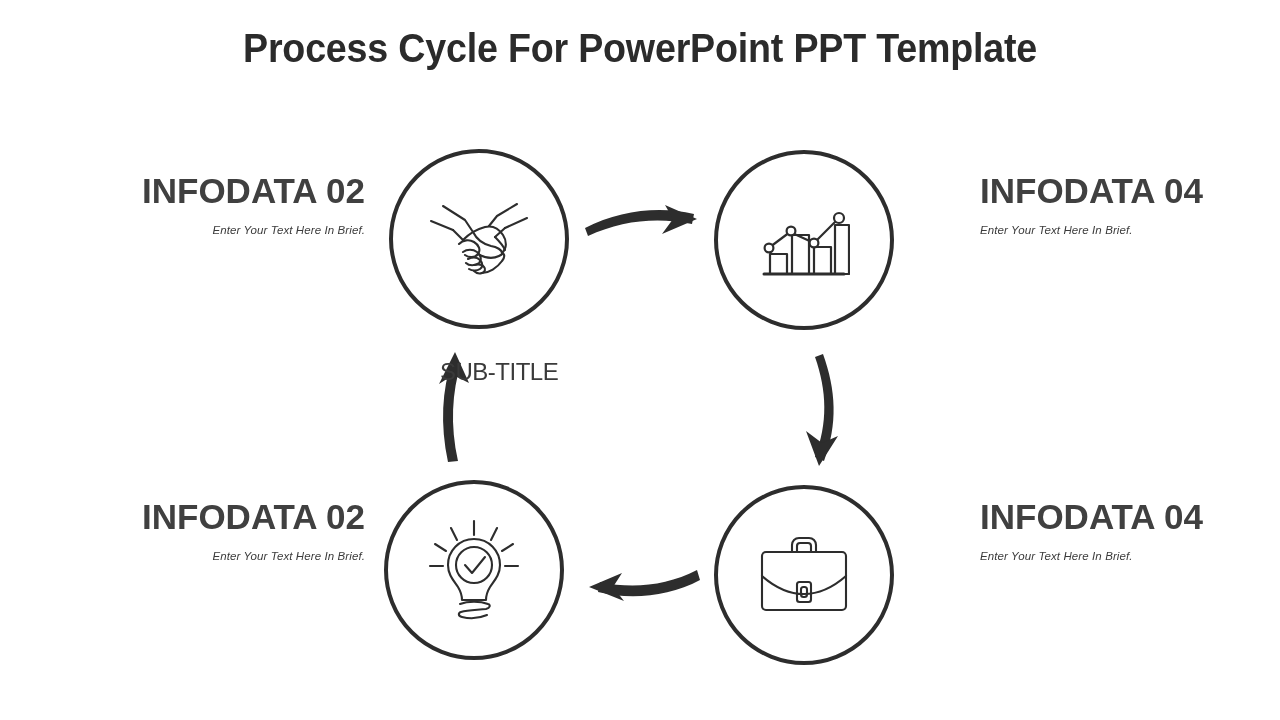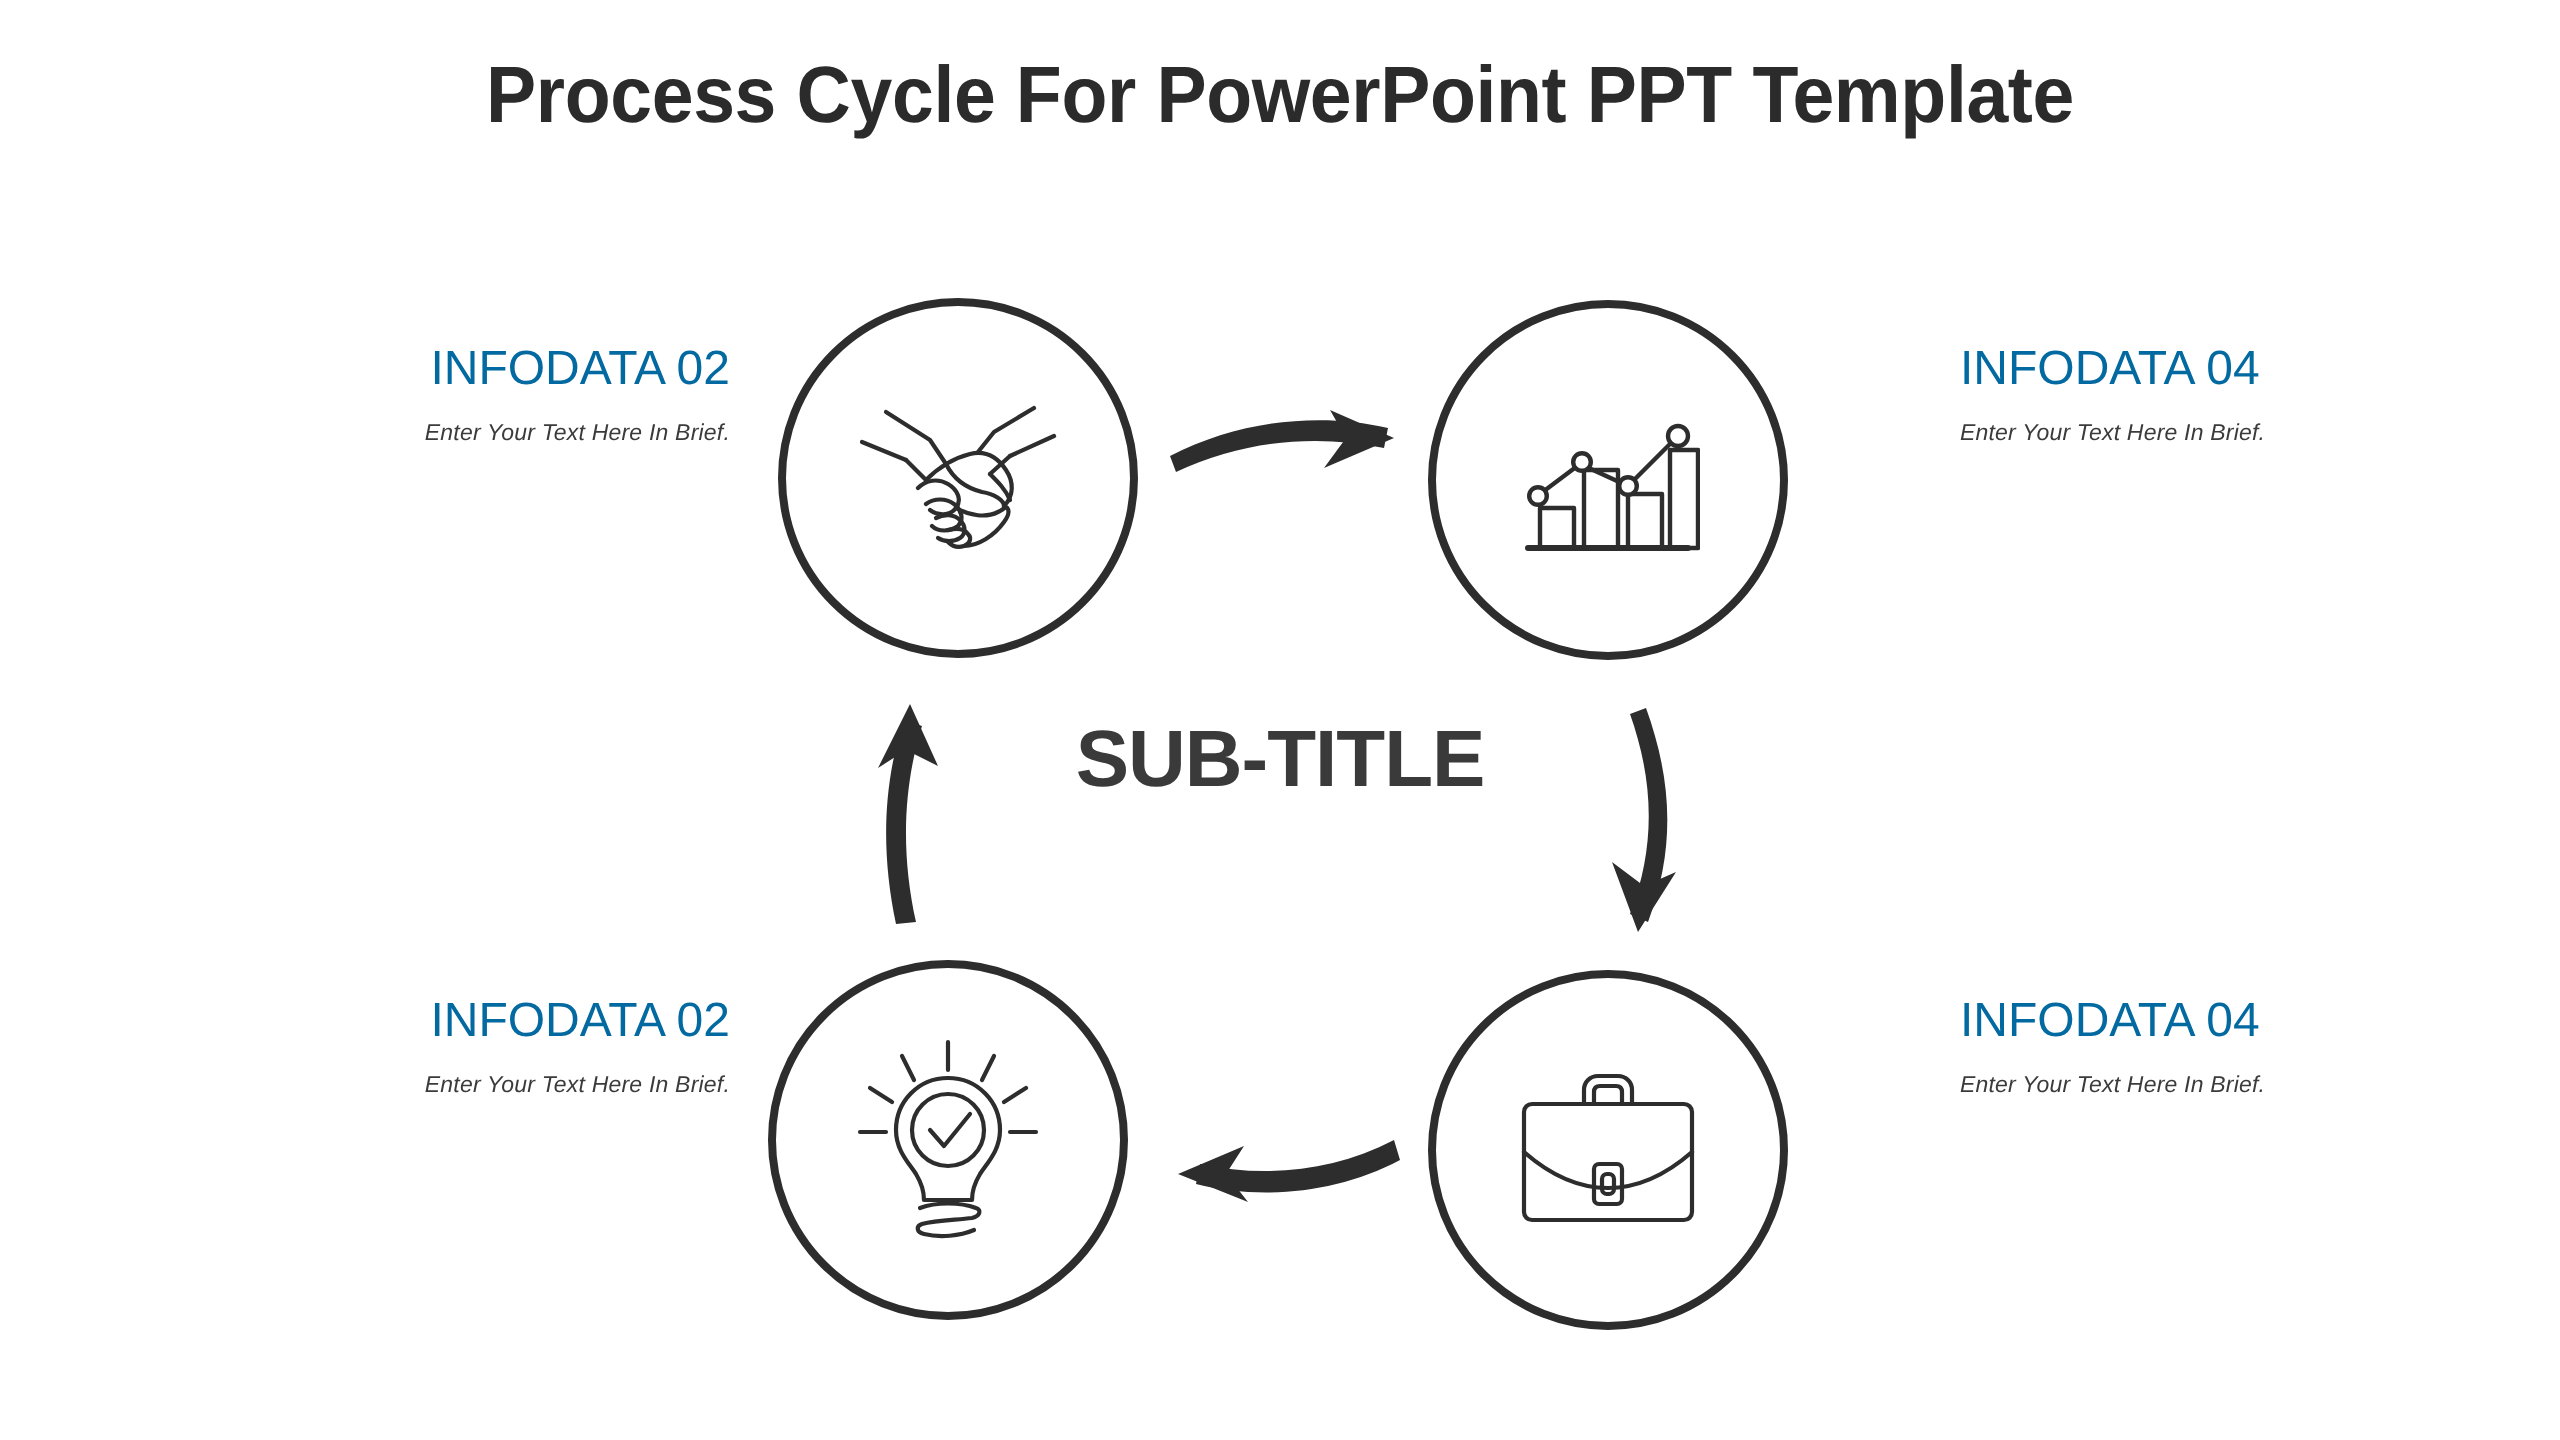--- a/index.html
+++ b/index.html
@@ -37,23 +37,23 @@
     transform: scaleX(0.94);
     transform-origin: center top;
   }
 
   
   .sub-title {
     position: absolute;
     left: 440px;
     top: 358px;
     width: 400px;
-    text-align: center;
-    font-size: 40px;
-    font-weight: bold;
+    text-align: left;
+    font-size: 24px;
+    font-weight: normal;
     letter-spacing: -0.5px;
     color: #3a3a3a;
   }
 
   
   .node {
     position: absolute;
     width: 180px;
     height: 180px;
     border: 4.5px solid #2d2d2d;
@@ -67,23 +67,23 @@
   .node svg { display: block; }
 
   .node-tl { left: 389px; top: 149px; }
   .node-tr { left: 714px; top: 150px; }
   .node-bl { left: 384px; top: 480px; }
   .node-br { left: 714px; top: 485px; }
 
   
   .label-block { position: absolute; }
   .label-title {
-    font-size: 24px;
-    font-weight: normal;
-    color: #0369a1;
+    font-size: 35px;
+    font-weight: bold;
+    color: #404040;
     letter-spacing: 0px;
     line-height: 1.1;
     white-space: nowrap;
   }
   .label-desc {
     margin-top: 13px;
     font-size: 11.5px;
     font-weight: normal;
     color: #3b3b3b;
     letter-spacing: 0.1px;

